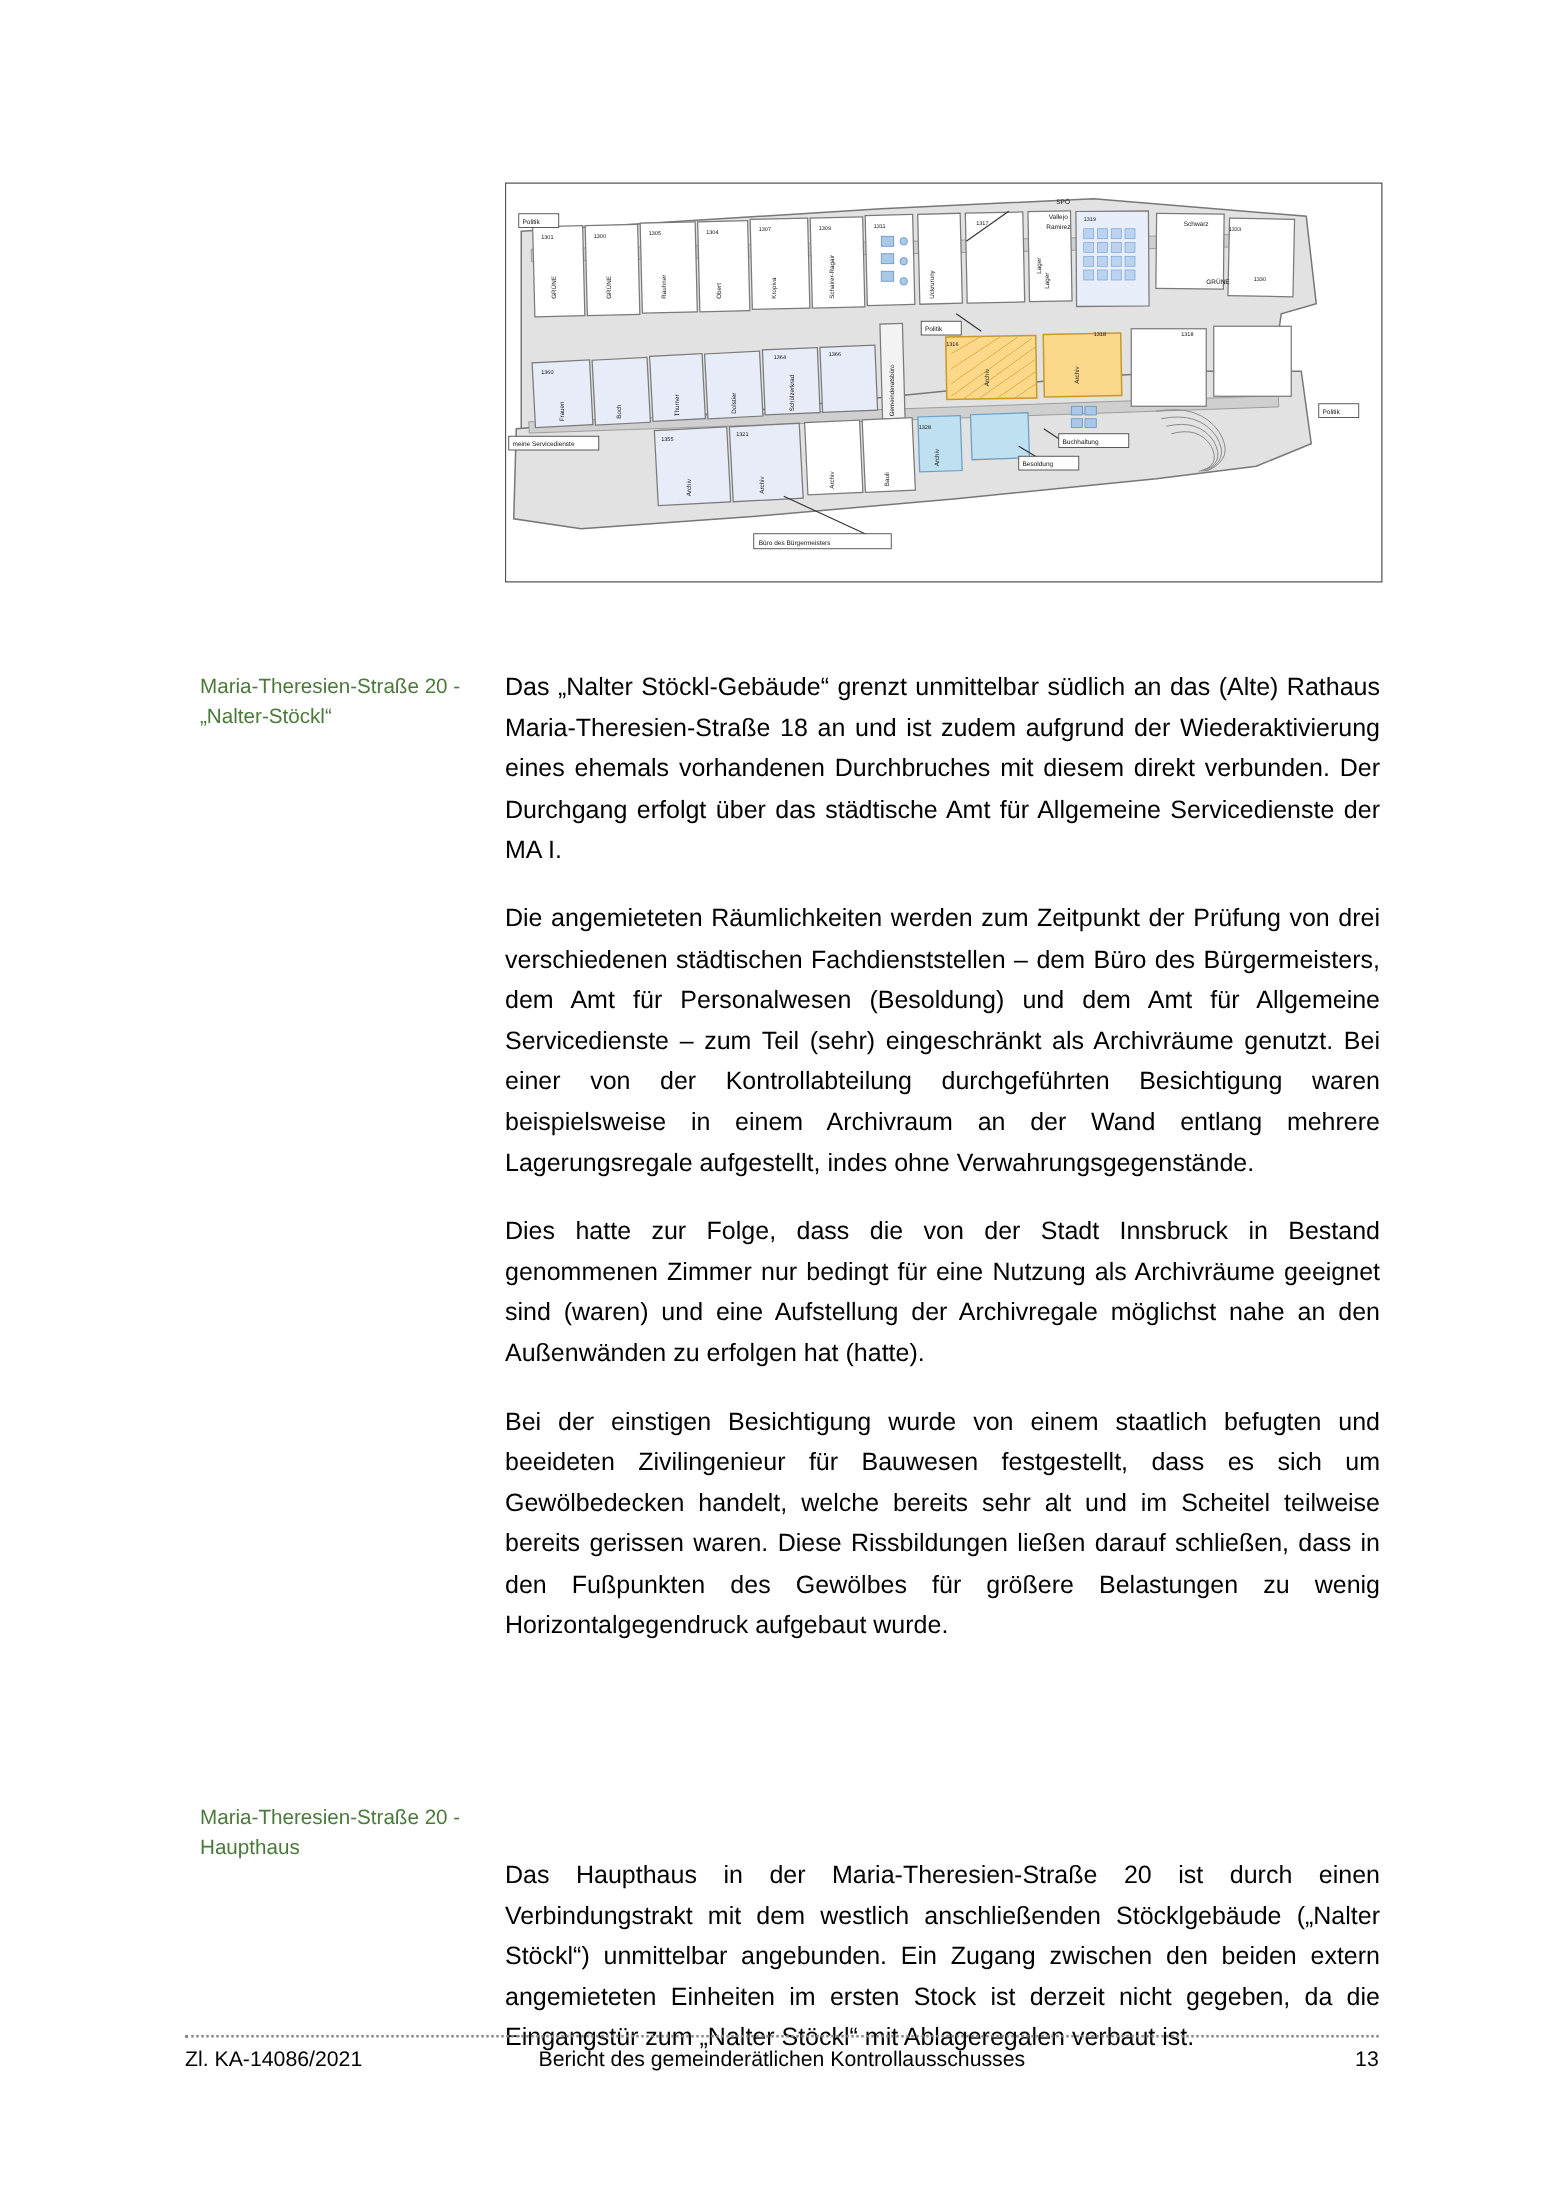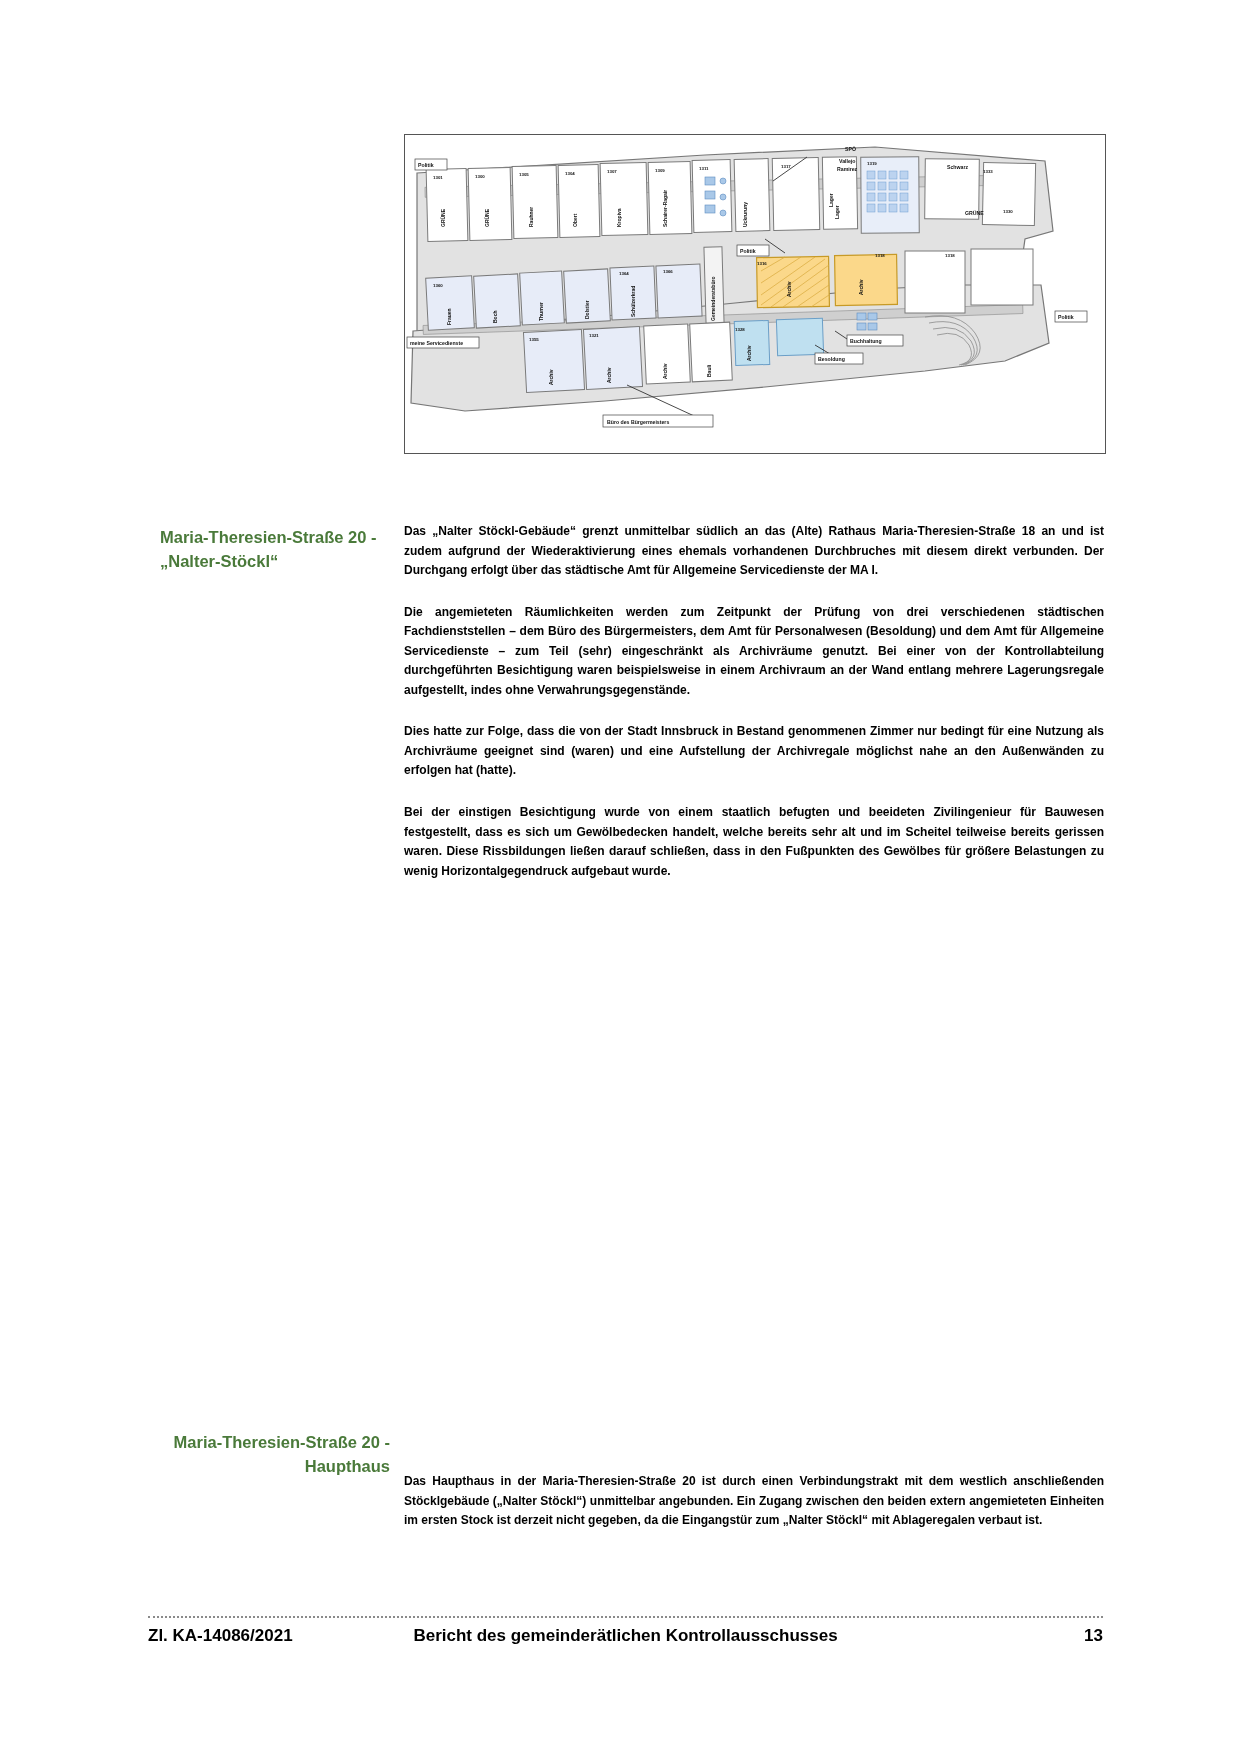--- a/index.html
+++ b/index.html
@@ -9,25 +9,24 @@
   }
   body {
     width: 1241px;
     height: 1754px;
     position: relative;
     font-family: "Liberation Sans", sans-serif;
     color: #000000;
   }
   .page {
     position: absolute;
-    left: 0; top: 4px;
+    left: 0; top: 16px;
     width: 1241px;
     height: 1354px;
     box-sizing: border-box;
-    font-weight: bold;
   }
 
   
   .figure {
     position: absolute;
     left: 404px;
     top: 130px;
     width: 700px;
     height: 318px;
     border: 1px solid #555;
@@ -38,27 +37,27 @@
 
   
   .marginal {
     position: absolute;
     width: 230px;
     color: #4a7a3a;
     font-size: 16.5px;
     line-height: 1.45;
   }
   .marginal-1 { left: 160px; top: 522px; }
-  .marginal-2 { left: 160px; top: 1427px; text-align: right; }
+  .marginal-2 { left: 160px; top: 1427px; }
 
   .content {
     position: absolute;
     left: 404px;
     width: 700px;
-    font-size: 12px;
+    font-size: 20px;
     line-height: 1.63;
     text-align: justify;
     color: #000;
   }
   .content p { margin: 0 0 22px 0; }
   .content p:last-child { margin-bottom: 0; }
   .body-1 { top: 518px; }
   .body-2 { top: 1424px; margin-top: 44px; }
 
   

